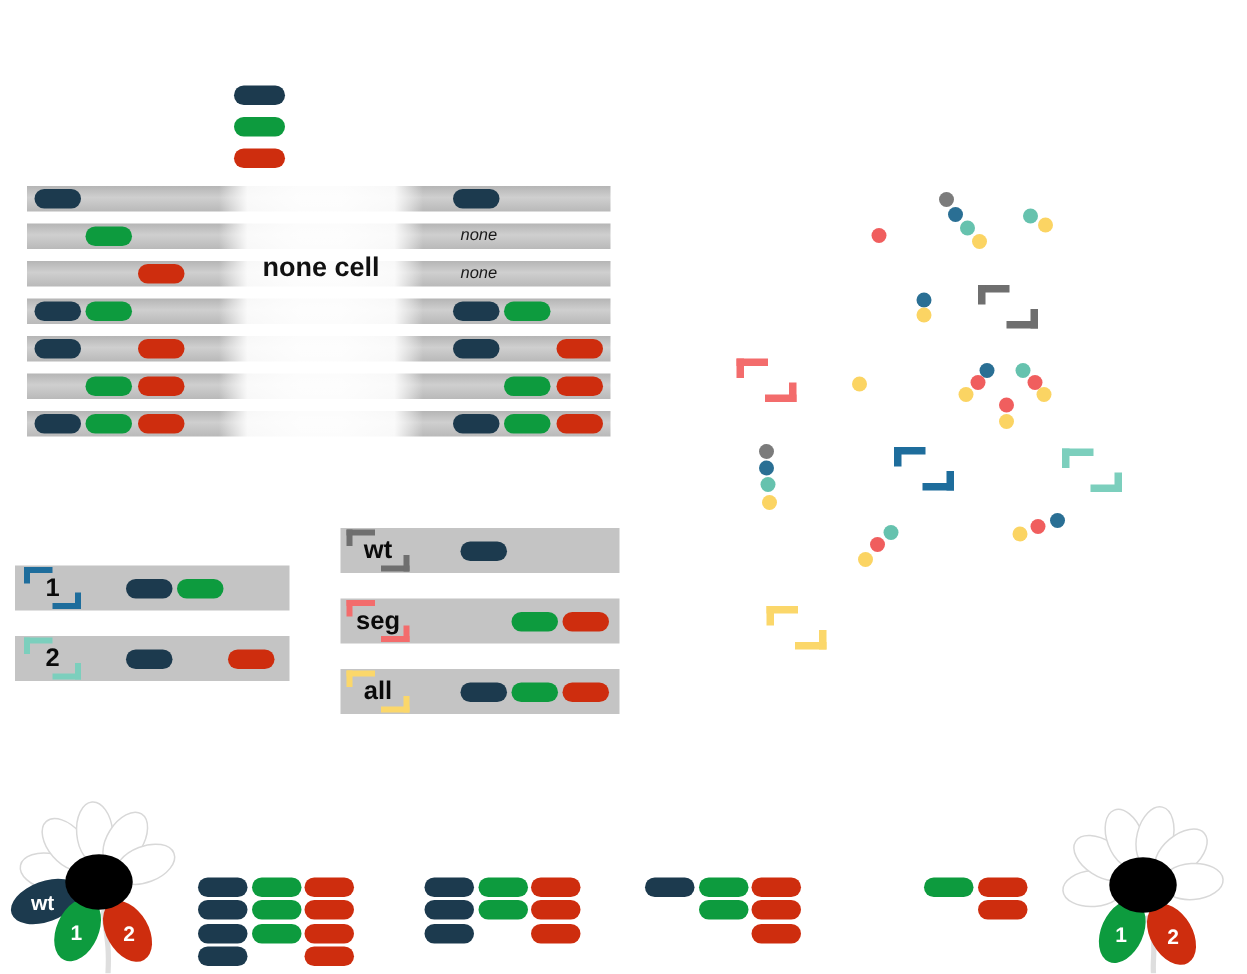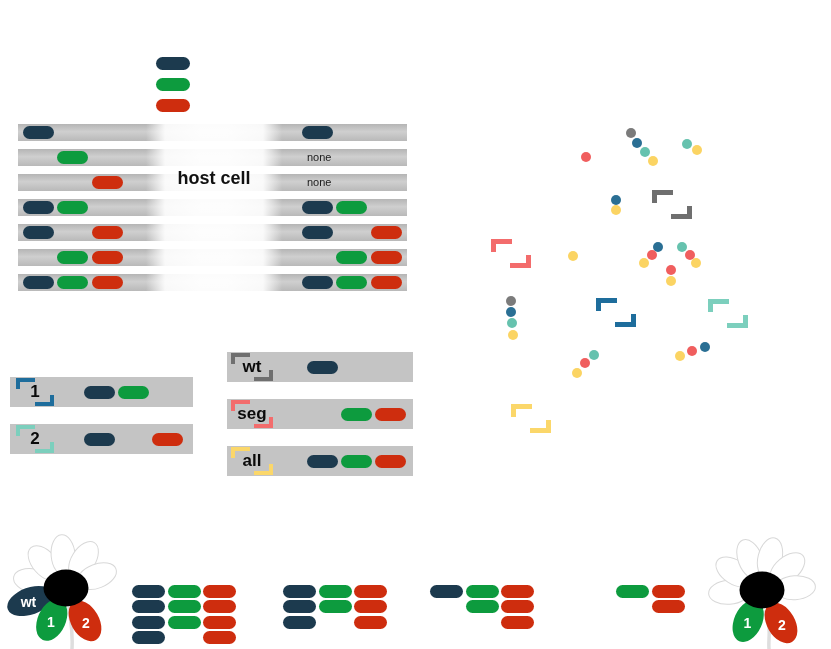--- a/index.html
+++ b/index.html
@@ -9,33 +9,33 @@
   .bar{position:absolute;background:linear-gradient(180deg,#b5b5b5,#cfcfcf 45%,#c9c9c9 60%,#b9b9b9);}
   .flatbar{position:absolute;background:#c4c4c4;}
   .dot{position:absolute;width:10px;height:10px;border-radius:50%;}
   .bracket{position:absolute;}
   .bracket::before,.bracket::after{content:"";position:absolute;}
   .bracket-lg::before{left:0;top:0;width:16px;height:8px;border-top:5px solid var(--bc);border-left:5px solid var(--bc);}
   .bracket-lg::after{right:0;bottom:0;width:16px;height:8px;border-bottom:5px solid var(--bc);border-right:5px solid var(--bc);}
   .bracket-sm::before{left:0;top:0;width:15px;height:7px;border-top:4px solid var(--bc);border-left:4px solid var(--bc);}
   .bracket-sm::after{right:0;bottom:0;width:15px;height:7px;border-bottom:4px solid var(--bc);border-right:4px solid var(--bc);}
   .boxlabel{position:absolute;font-weight:bold;font-size:17px;color:#0a0a0a;text-align:center;}
-  .none-label{position:absolute;font-size:11px;color:#1a1a1a;}
+  .none-label{position:absolute;font-style:italic;font-size:11px;color:#1a1a1a;}
   .whitebox{position:absolute;left:146px;top:122px;width:136px;height:172px;z-index:2;
     background:linear-gradient(90deg,rgba(255,255,255,0) 0%,rgba(255,255,255,0.90) 14%,rgba(255,255,255,0.96) 40%,rgba(255,255,255,0.96) 60%,rgba(255,255,255,0.90) 86%,rgba(255,255,255,0) 100%);}
   .center-text{position:absolute;left:0;top:46px;width:100%;text-align:center;z-index:3;
     font-weight:bold;font-size:18px;line-height:21.5px;color:#111;}
 </style>
 </head>
 <body>
 
 <div id="stage">
   <div class="whitebox">
     <div class="center-text">
-      <div>host cell</div>
+      <div>none cell</div>
     </div>
   </div>
 <div class="pill" style="left: 156px; top: 57px; width: 34px; height: 13px; background: rgb(28, 58, 78);"></div>
     <div class="pill" style="left: 156px; top: 78px; width: 34px; height: 13px; background: rgb(13, 155, 62);"></div>
     <div class="pill" style="left: 156px; top: 99px; width: 34px; height: 13px; background: rgb(206, 45, 14);"></div>
     <div class="bar" style="left: 18px; top: 124px; width: 389px; height: 17px;"></div>
     <div class="pill" style="left: 23px; top: 126px; width: 31px; height: 13px; background: rgb(28, 58, 78);"></div>
     <div class="pill" style="left: 302px; top: 126px; width: 31px; height: 13px; background: rgb(28, 58, 78);"></div>
     <div class="bar" style="left: 18px; top: 149px; width: 389px; height: 17px;"></div>
     <div class="pill" style="left: 57px; top: 151px; width: 31px; height: 13px; background: rgb(13, 155, 62);"></div>

